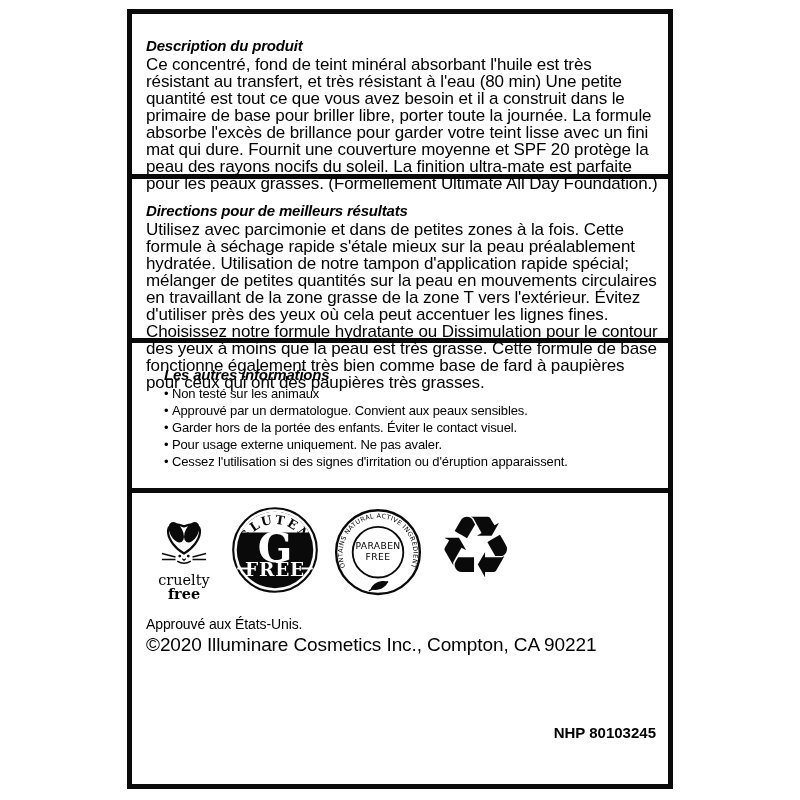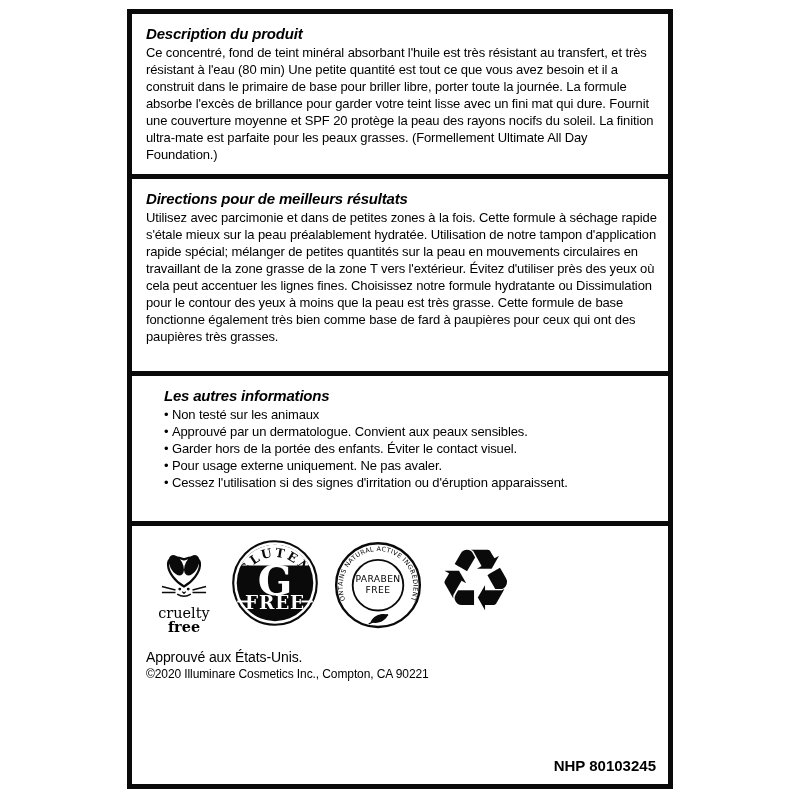--- a/index.html
+++ b/index.html
@@ -3,35 +3,35 @@
 <meta charset="utf-8">
 <style>
   html,body{margin:0;padding:0;background:#fff;}
   .sheet{position:relative;width:800px;height:800px;background:#ffffff;overflow:hidden;
          font-family:"Liberation Sans",sans-serif;color:#000;}
   .label-box{position:absolute;left:127px;top:9px;width:546px;height:780px;
              border:5px solid #0a0a0a;box-sizing:border-box;background:#fff;}
   .sec{box-sizing:border-box;padding:11px 10px 0 14px;}
   .sec.divided{border-bottom:5px solid #0a0a0a;}
   .sec1{height:165px;}
-  .sec2{height:197px;}
+  .sec2{height:164px;}
   .sec3{height:150px;padding-left:32px;}
   .sec4{height:258px;position:relative;padding:0;}
-  h2.sec-title{margin:0 0 2px 0;font-size:15px;font-weight:bold;font-style:italic;
+  h2.sec-title{margin:12px 0 2px 0;font-size:15px;font-weight:bold;font-style:italic;
                letter-spacing:-0.2px;}
-  p.sec-body{margin:0;font-size:13px;line-height:17px;letter-spacing:-0.12px;}
+  p.sec-body{margin:0;font-size:17px;line-height:17px;letter-spacing:-0.12px;}
   ul.bullets{margin:0;padding:0;list-style:none;}
   ul.bullets li{font-size:13px;line-height:17px;letter-spacing:-0.12px;}
   ul.bullets li::before{content:"\2022\00a0";}
   .badges-row{position:absolute;top:13px;left:18px;display:flex;gap:13px;align-items:flex-start;}
   .badge{flex:0 0 auto;}
   .recycle-glyph{font-size:86px;line-height:78px;display:block;margin-top:2px;
                  font-family:"DejaVu Sans",sans-serif;color:#0a0a0a;}
   .made-in{position:absolute;left:14px;top:123px;font-size:14px;letter-spacing:-0.1px;}
-  .copyright{position:absolute;left:14px;top:141px;font-size:12px;letter-spacing:-0.1px;}
+  .copyright{position:absolute;left:14px;top:141px;font-size:19px;letter-spacing:-0.1px;}
   .nhp-code{position:absolute;right:12px;bottom:10px;font-size:15px;font-weight:bold;}
   svg text{font-family:"DejaVu Serif",serif;}
   svg .sans{font-family:"DejaVu Sans",sans-serif;}
 </style>
 </head>
 <body>
 
 <div class="sheet">
   <div class="label-box">
 

